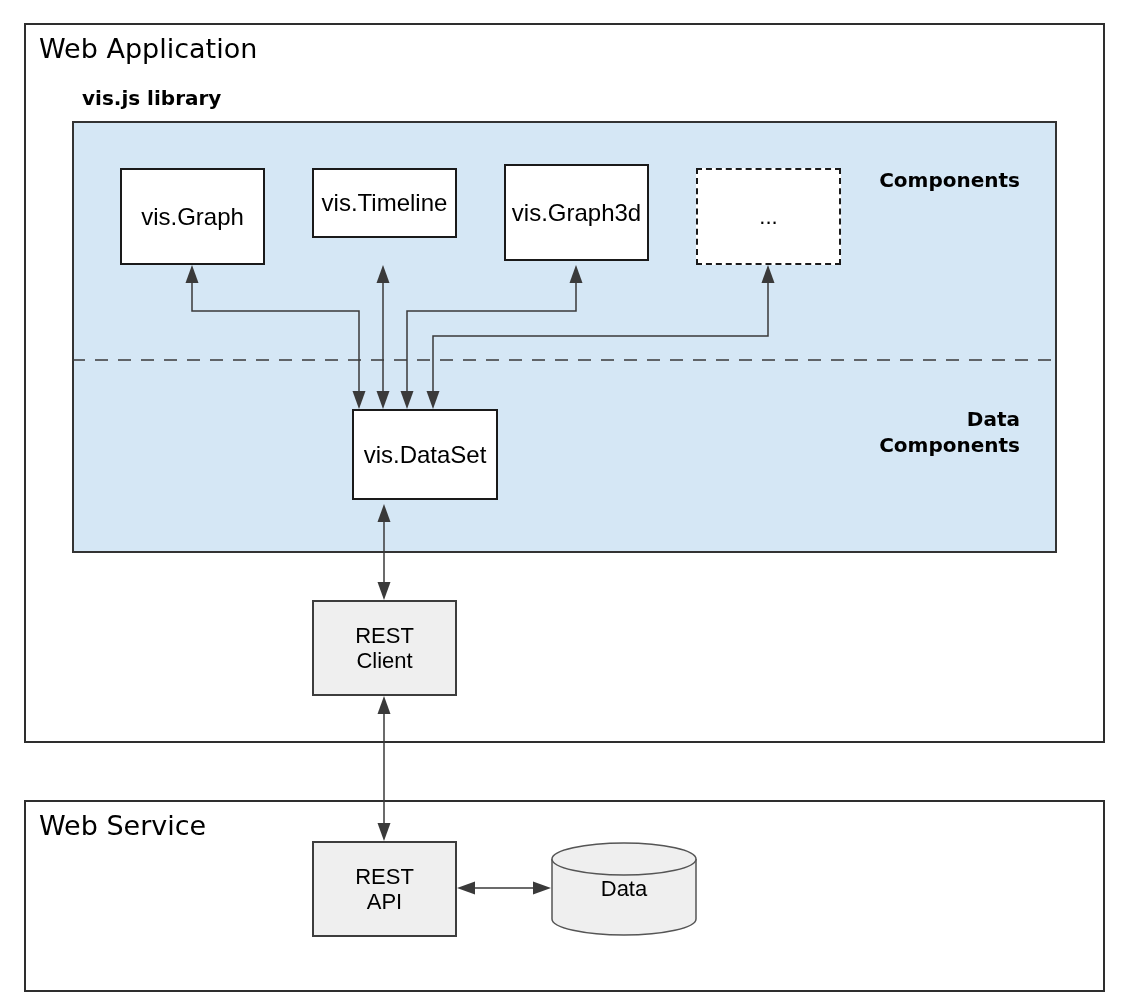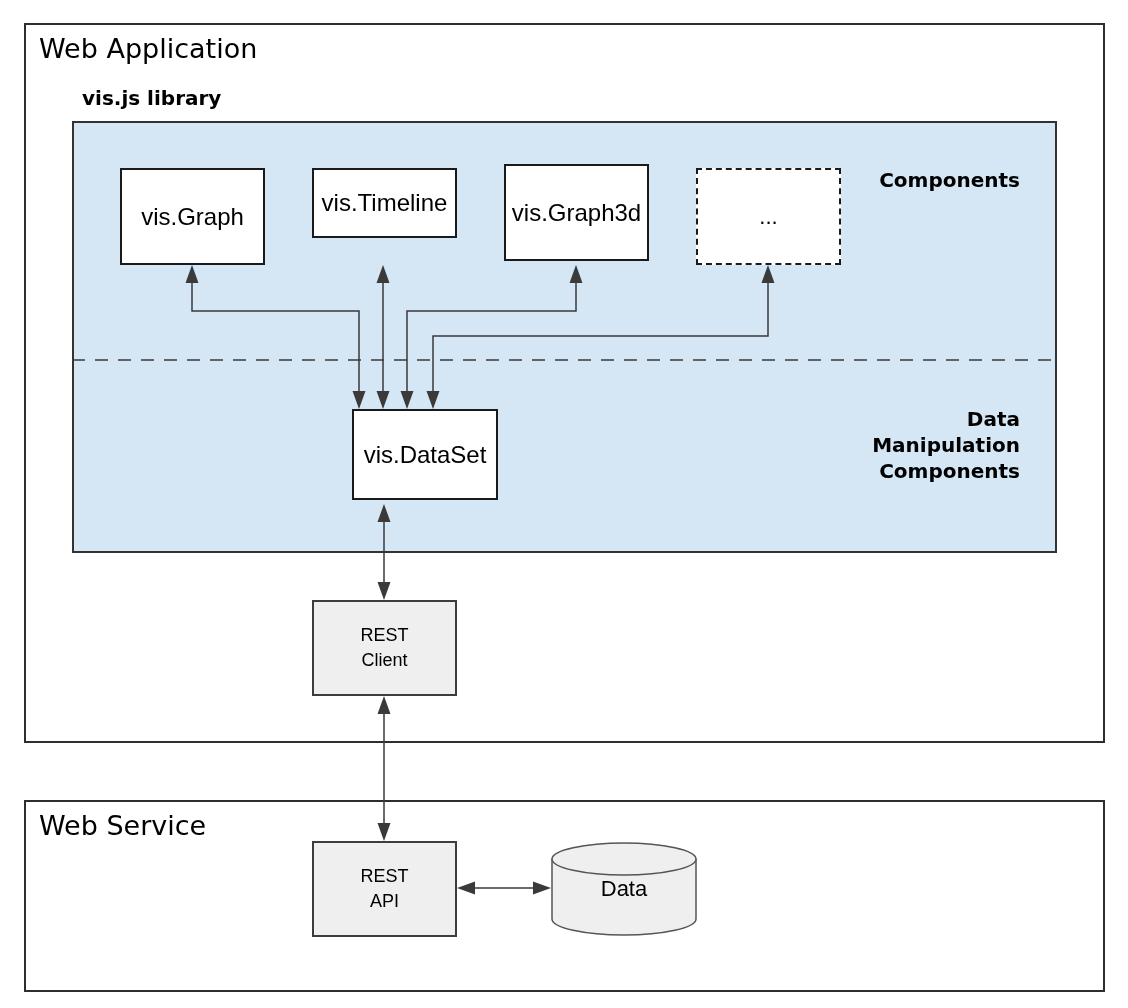--- a/index.html
+++ b/index.html
@@ -21,21 +21,21 @@
   .blue-panel{
     background:#d5e7f5;border:2px solid #333333;z-index:2;
   }
 
   
   .node{
     display:flex;align-items:center;justify-content:center;text-align:center;
     z-index:3;background:#ffffff;border:2px solid #1a1a1a;font-size:24px;
   }
   .node.dashed{border:2px dashed #1a1a1a;font-size:22px;}
-  .node.gray{background:#efefef;border:2px solid #3d3d3d;font-size:18px;line-height:25px;}
+  .node.gray{background:#efefef;border:2px solid #3d3d3d;font-size:22px;line-height:25px;}
   .node.gray .l{display:block;}
 
   
   .side-label{
     font-family:"DejaVu Sans", sans-serif;font-weight:bold;font-size:20px;
     line-height:26px;text-align:right;z-index:3;
   }
   .side-label .l{display:block;}
 
   .cyl-label{
@@ -68,21 +68,20 @@
 <div class="abs node dashed" style="left:696px;top:168px;width:145px;height:97px;">
   <span>...</span>
 </div>
 
 <div class="abs side-label" style="left:720px;top:167px;width:300px;">
   <span class="l">Components</span>
 </div>
 
 <div class="abs side-label" style="left:720px;top:406px;width:300px;">
   <span class="l">Data</span>
-  <span class="l">Manipulation</span>
   <span class="l">Components</span>
 </div>
 
 <div class="abs node" style="left:312px;top:409px;width:146px;height:91px;margin-left:40px;">
   <span>vis.DataSet</span>
 </div>
 
 <div class="abs node gray" style="left:312px;top:600px;width:145px;height:96px;">
   <div>
     <span class="l">REST</span>

